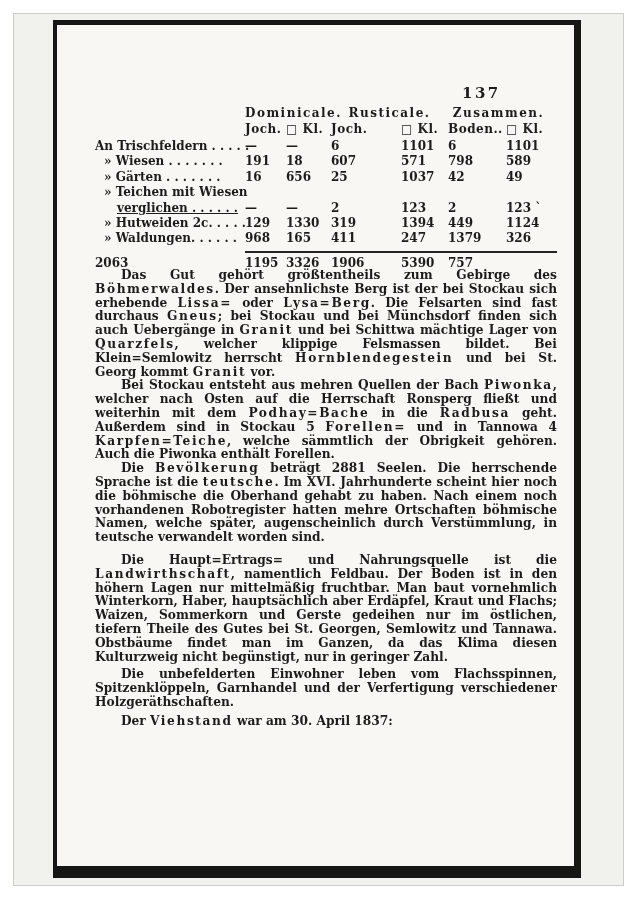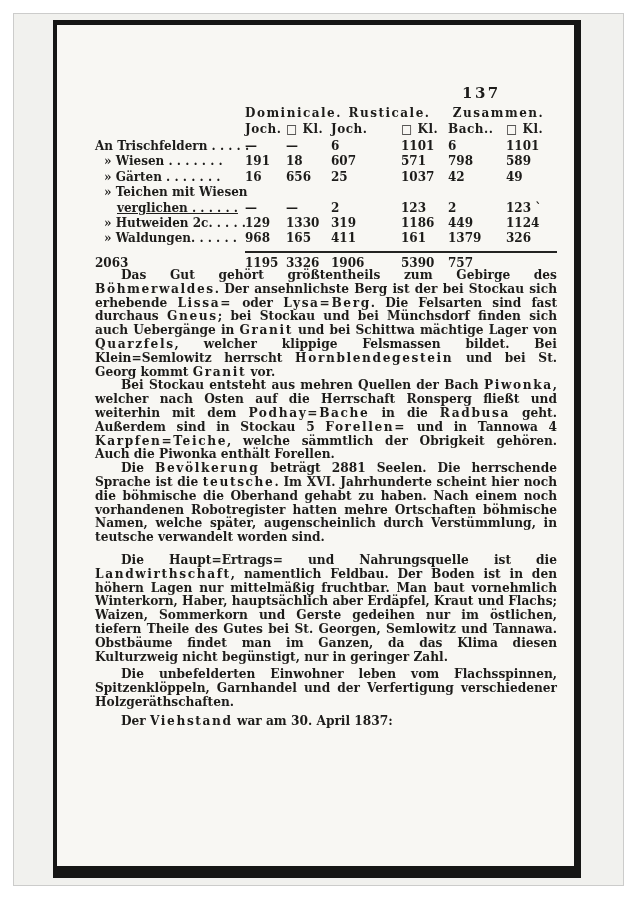--- a/index.html
+++ b/index.html
@@ -62,21 +62,21 @@
       <span class="tg">Dominicale.</span>
       <span class="tg">Rusticale.</span>
       <span class="tg">Zusammen.</span>
     </div>
     <div class="trow tsub">
       <span class="tlabel"></span>
       <span class="tval">Joch.</span>
       <span class="tval">□ Kl.</span>
       <span class="tval">Joch.</span>
       <span class="tval">□ Kl.</span>
-      <span class="tval">Bach..</span>
+      <span class="tval">Boden..</span>
       <span class="tval">□ Kl.</span>
     </div>
     <div class="trow">
       <span class="tlabel ind0">An Trischfeldern .  .  .  .  .</span>
       <span class="tval">—</span>
       <span class="tval">—</span>
       <span class="tval">6</span>
       <span class="tval">1101</span>
       <span class="tval">6</span>
       <span class="tval">1101</span>
@@ -115,30 +115,30 @@
       <span class="tval">2</span>
       <span class="tval">123</span>
       <span class="tval">2</span>
       <span class="tval">123 `</span>
     </div>
     <div class="trow">
       <span class="tlabel ind1">» Hutweiden 2c.  .  .  .  .</span>
       <span class="tval">129</span>
       <span class="tval">1330</span>
       <span class="tval">319</span>
-      <span class="tval">1186</span>
+      <span class="tval">1394</span>
       <span class="tval">449</span>
       <span class="tval">1124</span>
     </div>
     <div class="trow">
       <span class="tlabel ind1">» Waldungen. .  .  .  .  .</span>
       <span class="tval">968</span>
       <span class="tval">165</span>
       <span class="tval">411</span>
-      <span class="tval">161</span>
+      <span class="tval">247</span>
       <span class="tval">1379</span>
       <span class="tval">326</span>
     </div>
     <div class="rule"></div>
     <div class="trow total">
       <span class="tval">2063</span>
       <span class="tval">1195</span>
       <span class="tval">3326</span>
       <span class="tval">1906</span>
       <span class="tval">5390</span>

